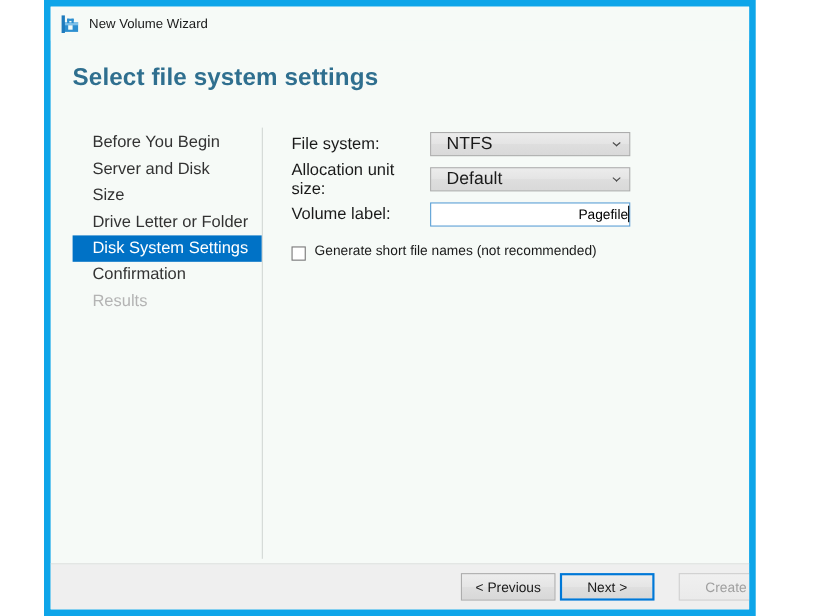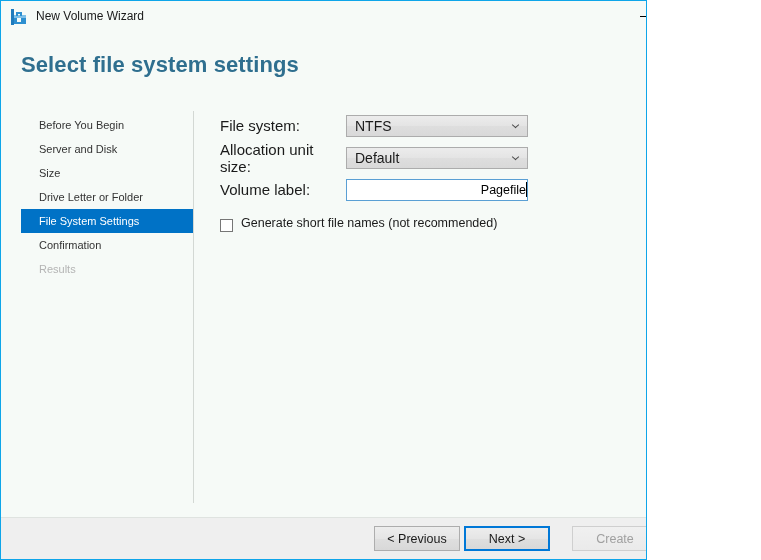--- a/index.html
+++ b/index.html
@@ -11,22 +11,23 @@
     font-family: "Liberation Sans", sans-serif;
     -webkit-font-smoothing: antialiased;
   }
 
   #window {
     position: relative;
     width: 647px;
     height: 560px;
     box-sizing: border-box;
     background: #f6faf7;
-    border: 1px solid #0ea5e9;
+    border: 6px solid #0ea5e9;
     overflow: hidden;
+    margin-left: 40px;
   }
 
   
   #titlebar {
     position: absolute;
     left: 0; top: 0;
     width: 759px;
     height: 31px;
     background: #f6faf7;
     display: flex;
@@ -144,21 +145,21 @@
   #nav {
     position: absolute;
     left: 20px;
     top: 112px;
     width: 172px;
   }
   .nav-item {
     height: 24px;
     line-height: 24px;
     padding-left: 18px;
-    font-size: 11px;
+    font-size: 15px;
     color: #333333;
     white-space: nowrap;
     box-sizing: border-box;
   }
   .nav-item.selected {
     background: #0072c6;
     color: #ffffff;
   }
   .nav-item.disabled {
     color: #b4b4b4;
@@ -196,23 +197,23 @@
     position: relative;
     width: 182px;
     height: 22px;
     box-sizing: border-box;
     border: 1px solid #acacac;
     background: linear-gradient(to bottom, #ececec 0%, #e4e4e4 50%, #dedede 51%, #d9d9d9 100%);
     display: flex;
     align-items: center;
   }
   .combo .combo-value {
-    font-size: 14px;
-    color: #1a1a1a;
-    padding-left: 8px;
+    font-size: 16px;
+    color: #1a1a1a;
+    padding-left: 14px;
   }
   .combo .chevron {
     position: absolute;
     right: 8px;
     top: 8px;
     width: 7px;
     height: 4px;
   }
   .combo .chevron:before,
   .combo .chevron:after {
@@ -355,21 +356,21 @@
     </div>
   </div>
 
   <div id="page-heading">Select file system settings</div>
 
   <div id="nav">
     <div class="nav-item">Before You Begin</div>
     <div class="nav-item">Server and Disk</div>
     <div class="nav-item">Size</div>
     <div class="nav-item">Drive Letter or Folder</div>
-    <div class="nav-item selected">File System Settings</div>
+    <div class="nav-item selected">Disk System Settings</div>
     <div class="nav-item">Confirmation</div>
     <div class="nav-item disabled">Results</div>
   </div>
   <div id="nav-separator"></div>
 
   <div id="form">
 
     <div class="field-row">
       <span class="field-label">File system:</span>
       <div class="combo">

